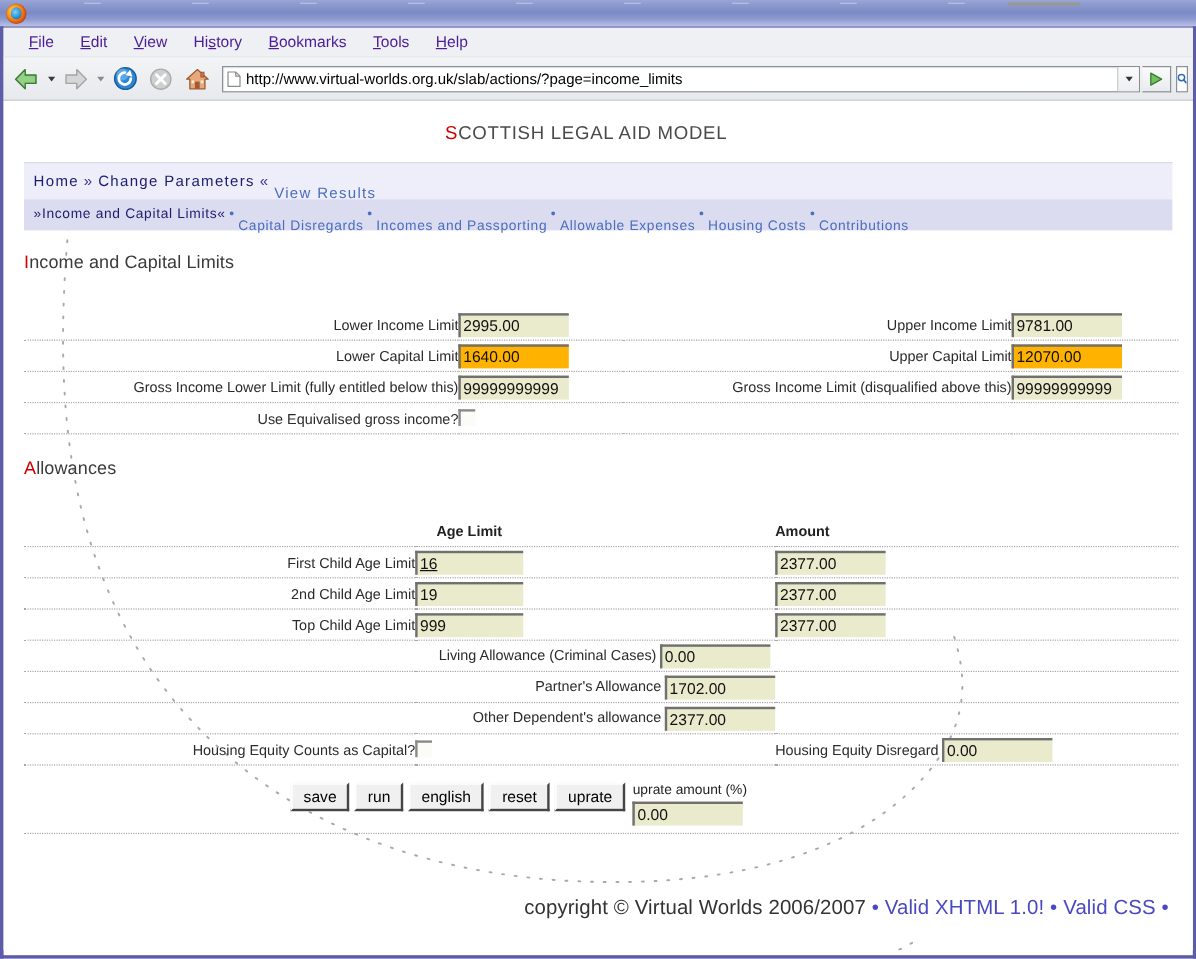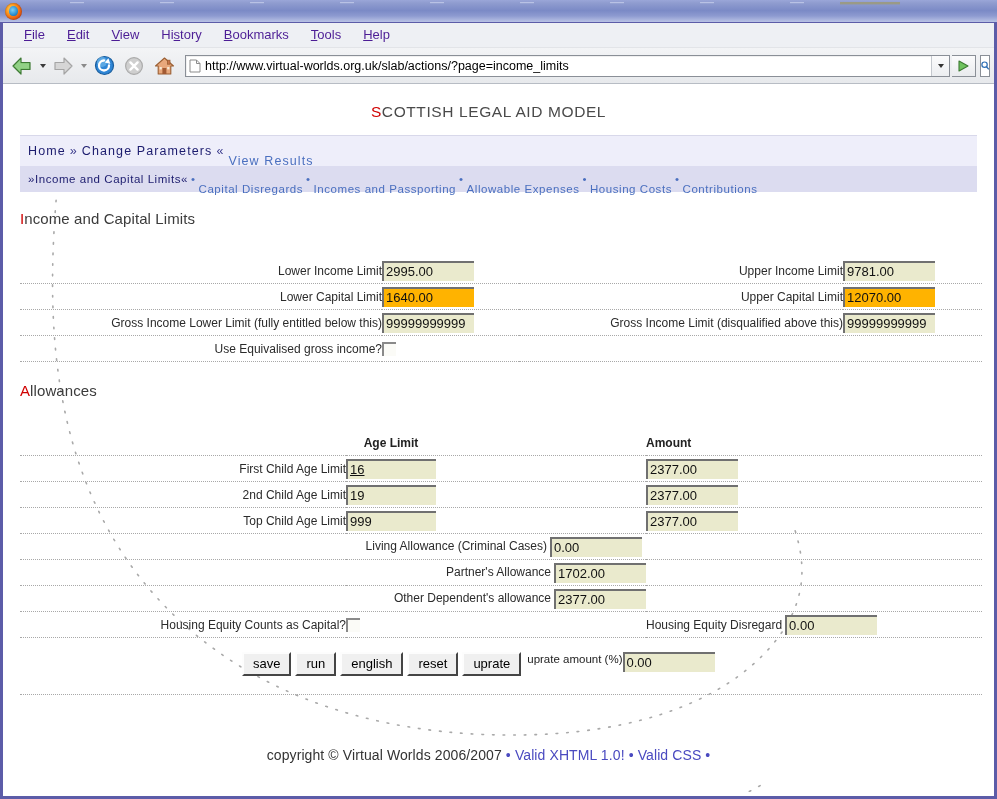--- a/index.html
+++ b/index.html
@@ -329,34 +329,34 @@
     border-bottom-color: #999;
     padding: 2px 9px 3px 9px;
     margin-right: 4px;
     height: 24px;
     cursor: pointer;
     box-sizing: border-box;
   }
   .uprate-box {
     margin-left: 2px;
     display: flex;
-    flex-direction: row;
+    flex-direction: column;
     align-items: flex-start;
   }
   .uprate-box .cap {
     font-size: 11.5px;
     color: #222;
     line-height: 14px;
     margin-bottom: 2px;
     white-space: nowrap;
   }
 
   .footer {
-    text-align: center;
-    font-size: 14px;
+    text-align: right;
+    font-size: 17px;
     color: #333;
     padding-top: 52px;
     padding-right: 20px;
     letter-spacing: .1px;
   }
   .footer a { color: #4a4ac0; text-decoration: none; }
   .footer .bullet { color: #4a4ac0; }
 </style>
 </head>
 <body>

